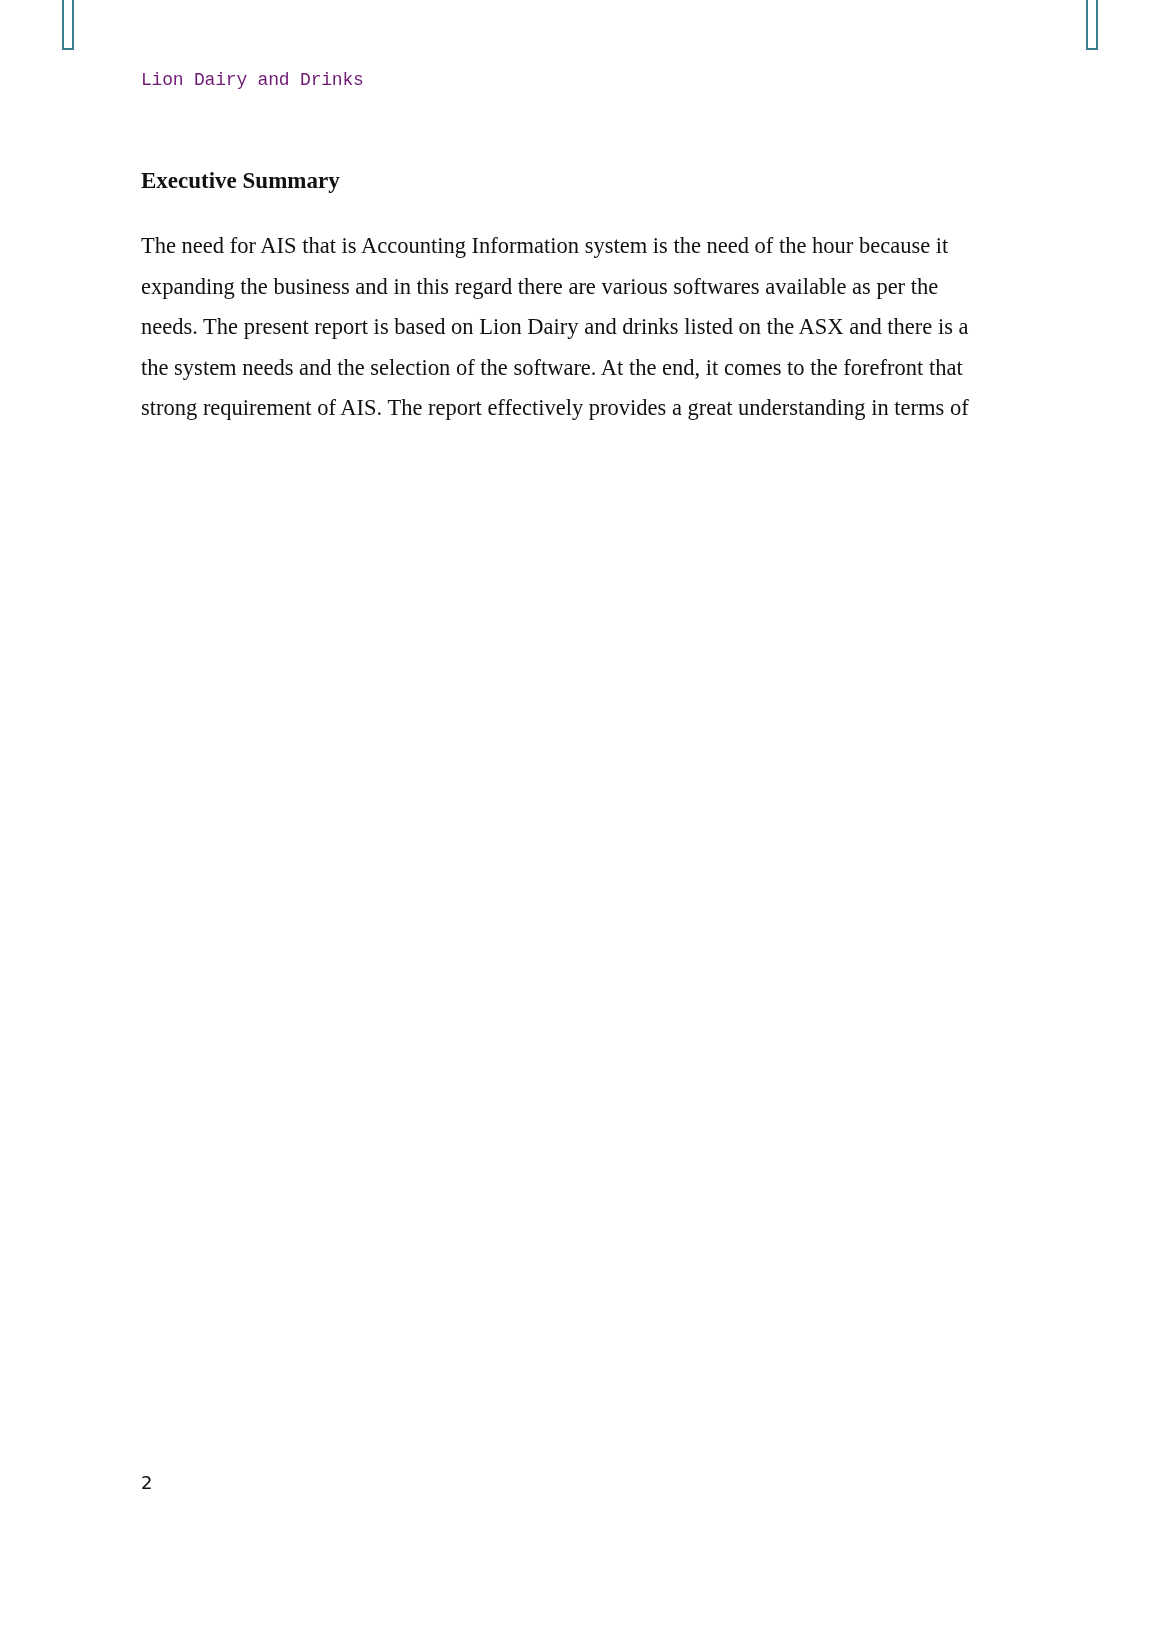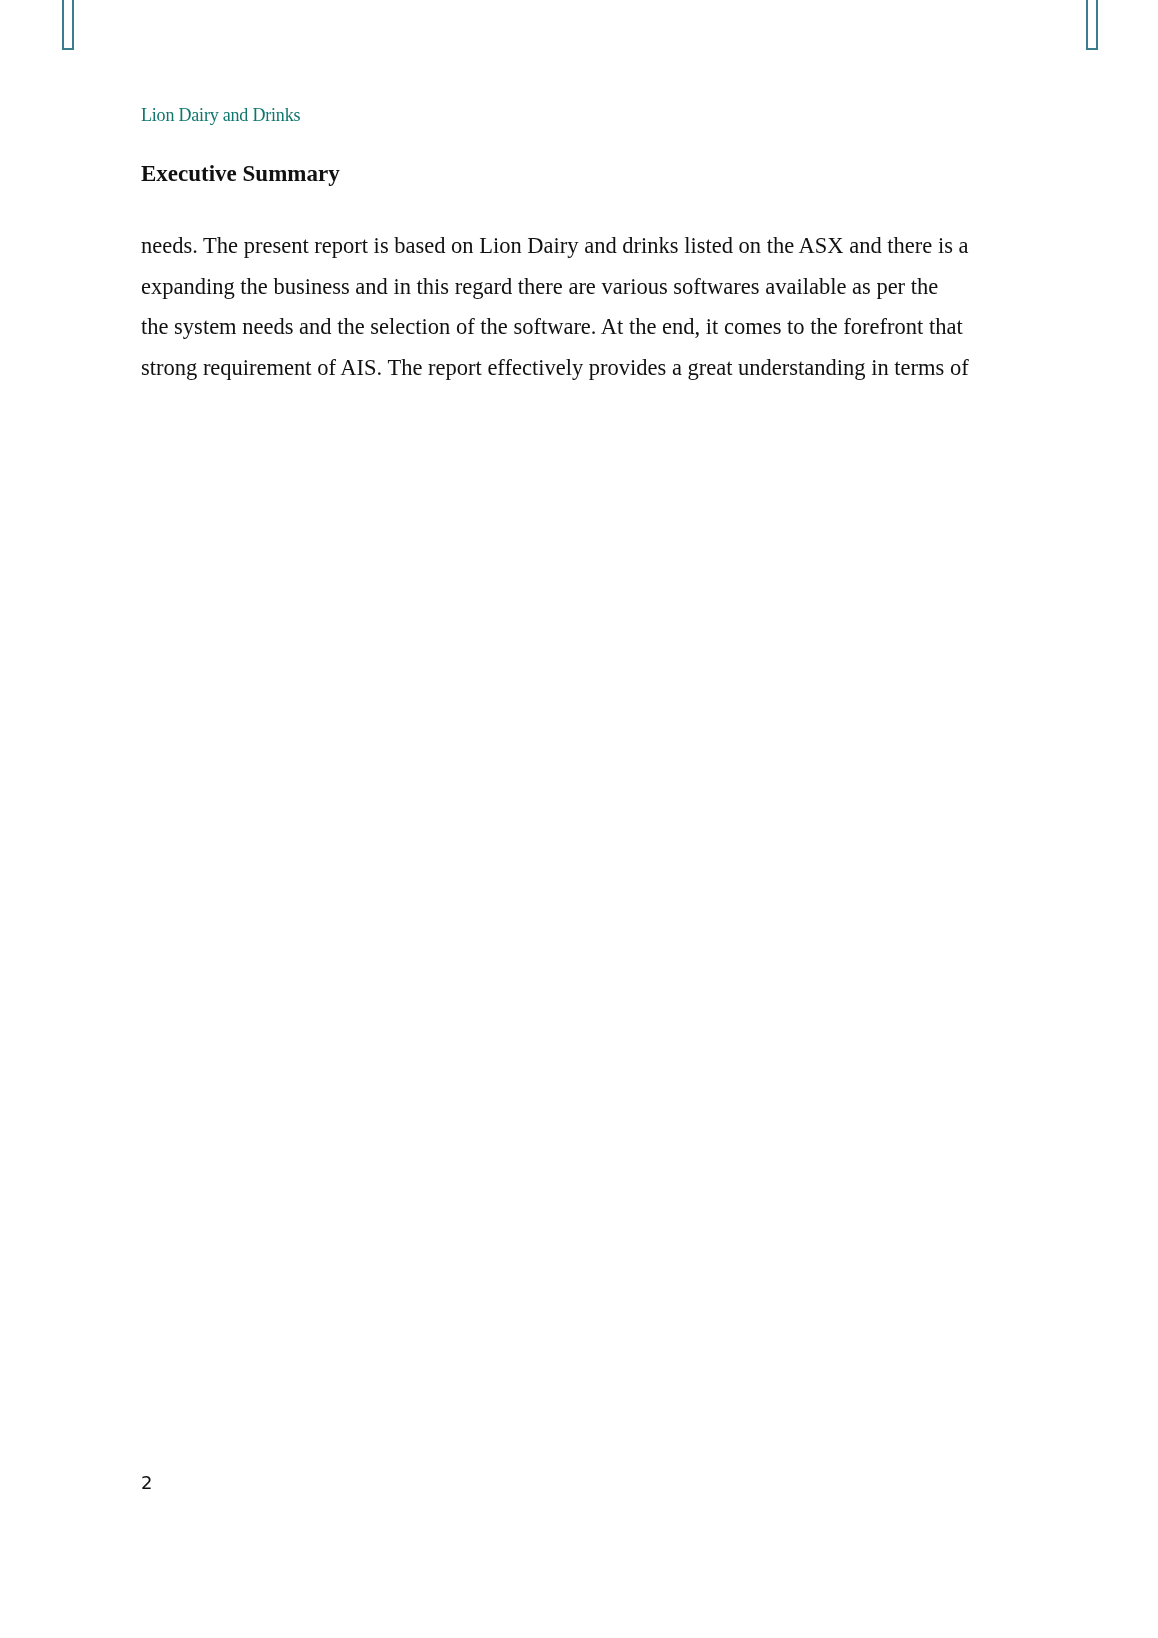--- a/index.html
+++ b/index.html
@@ -5,26 +5,25 @@
     html, body { margin: 0; padding: 0; background: #ffffff; }
     body { width: 1158px; height: 1638px; position: relative; overflow: hidden; }
     .crop-mark {
       position: absolute; top: -2px; width: 12px; height: 52px;
       border: 2px solid #3b7d8f; box-sizing: border-box; background: #fff;
     }
     .crop-left { left: 62px; }
     .crop-right { left: 1086px; }
     .header-text {
       position: absolute; left: 141px; top: 70px;
-      font-family: Liberation Serif, serif; font-size: 18px; color: #0f766e;
+      font-family: Liberation Mono, monospace; font-size: 18px; color: #701a75;
       letter-spacing: -0.2px;
-      margin-top: 35px;
     }
     .heading {
-      position: absolute; left: 141px; top: 161px;
+      position: absolute; left: 141px; top: 168px;
       font-family: "Liberation Serif", serif; font-weight: bold;
       font-size: 23px; color: #111; margin: 0;
     }
     .body-text {
       position: absolute; left: 141px; top: 226px; width: 880px;
       font-family: "Liberation Serif", serif; font-size: 22.5px; color: #111;
       line-height: 40.5px; margin: 0;
     }
     .body-text span { display: block; white-space: nowrap; }
     .page-number {
@@ -36,19 +35,20 @@
 <body>
 
 <div class="crop-mark crop-left"></div>
 <div class="crop-mark crop-right"></div>
 
 <div class="header-text">Lion Dairy and Drinks</div>
 
 <h2 class="heading">Executive Summary</h2>
 
 <p class="body-text">
+  <span>The need for AIS that is Accounting Information system is the need of the hour because it</span>
+  <span>expanding the business and in this regard there are various softwares available as per the</span>
   <span>needs.  The present report is based on Lion Dairy and drinks listed on the ASX and there is a</span>
-  <span>expanding the business and in this regard there are various softwares available as per the</span>
   <span>the system needs and the selection of the software. At the end, it comes to the forefront that</span>
   <span>strong requirement of AIS. The report effectively provides a great understanding in terms of</span>
 </p>
 
 <div class="page-number">2</div>
 
 </body></html>

